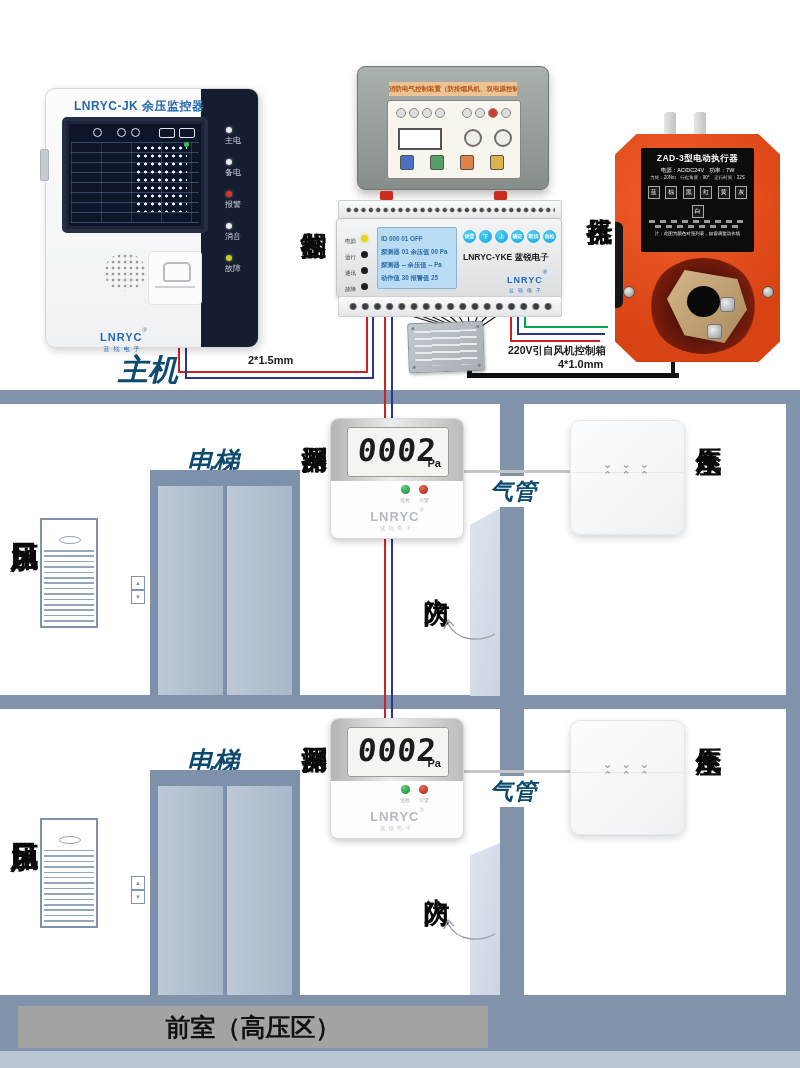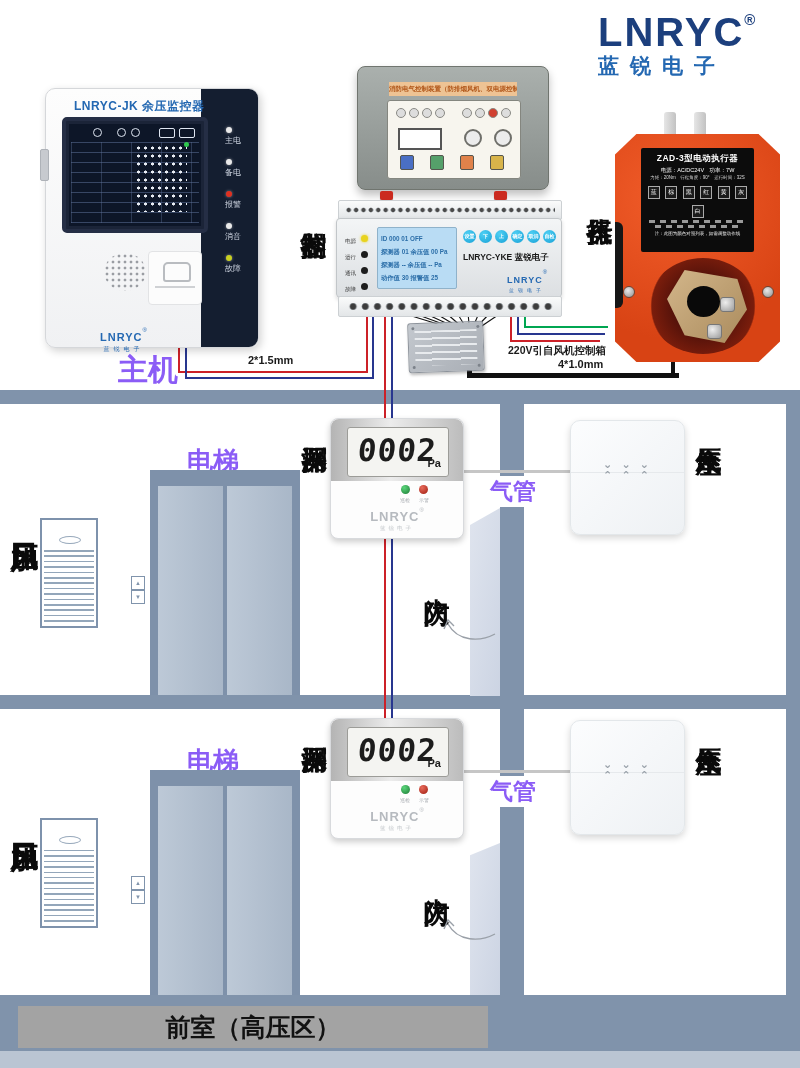--- a/index.html
+++ b/index.html
@@ -7,21 +7,21 @@
           font-family:"Liberation Sans","DejaVu Sans",sans-serif;color:#111;}
   .abs{position:absolute;}
   
   .title{font-size:27px;font-weight:bold;letter-spacing:1px;color:#0a0a0a;}
   .logo-big{line-height:1;}
   .logo-big .ln{font-size:40px;font-weight:bold;color:#1c3f7d;letter-spacing:2px;}
   .logo-big .reg{font-size:15px;font-weight:bold;color:#1c3f7d;vertical-align:top;}
   .logo-big .sub{font-size:21px;font-weight:bold;color:#2468b2;letter-spacing:11px;margin-top:3px;}
   
   .vlabel{writing-mode:vertical-rl;text-orientation:upright;font-weight:bold;color:#0a0a0a;line-height:1;}
-  .hlabel{font-weight:bold;color:#8b5cf6;}
+  .hlabel{font-weight:bold;color:#0c4a6e;font-style:italic;}
   
   .wall{background:#8093ab;}
   .wall-light{background:#bac5d3;}
   .firedoor{background:linear-gradient(100deg,#dfe4ee,#ccd4e3);}
   .pipe{background:#c6c6c6;}
   
   .mainunit{width:212px;height:258px;background:linear-gradient(180deg,#fdfdfd,#f0f1f3);
             border:1px solid #d5d7da;border-radius:10px;box-shadow:2px 3px 8px rgba(0,0,0,.18);}
   .mu-dark{position:absolute;right:0;top:0;width:57px;height:100%;background:#141e30;border-radius:0 9px 9px 0;}
   .mu-model{position:absolute;left:28px;top:9px;font-size:12px;font-weight:bold;color:#2468b2;letter-spacing:.5px;}
@@ -151,24 +151,20 @@
              font-weight:bold;line-height:11px;letter-spacing:3px;}
   
   .zonebox{background:#a3a3a3;font-size:25px;font-weight:bold;text-align:center;line-height:42px;}
   .arrowsvg{overflow:visible;}
 </style>
 </head>
 <body>
 
 <div id="canvas">
 
-  <div class="abs logo-big" style="left:598px;top:12px;">
-    <span class="ln">LNRYC</span><span class="reg">®</span>
-    <div class="sub">蓝锐电子</div>
-  </div>
 
   <div class="abs wall" style="left:0;top:390px;width:800px;height:14px;"></div>
   <div class="abs wall" style="left:0;top:695px;width:800px;height:14px;"></div>
   <div class="abs wall" style="left:0;top:995px;width:800px;height:73px;"></div>
   <div class="abs wall-light" style="left:0;top:1051px;width:800px;height:17px;"></div>
   <div class="abs wall" style="left:500px;top:390px;width:24px;height:605px;"></div>
   <div class="abs wall" style="left:786px;top:404px;width:14px;height:591px;"></div>
 
   <div class="abs firedoor" style="left:470px;top:508px;width:30px;height:188px;clip-path:polygon(0 9%,100% 0,100% 100%,0 100%);"></div>
   <div class="abs firedoor" style="left:470px;top:843px;width:30px;height:152px;clip-path:polygon(0 8%,100% 0,100% 100%,0 100%);"></div>

